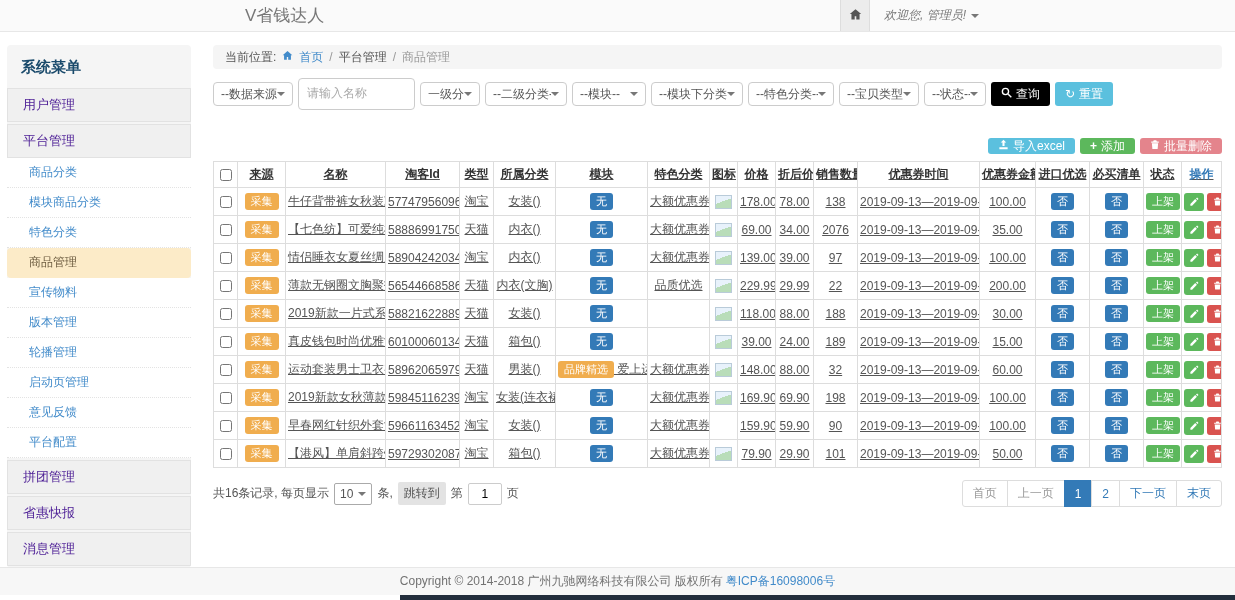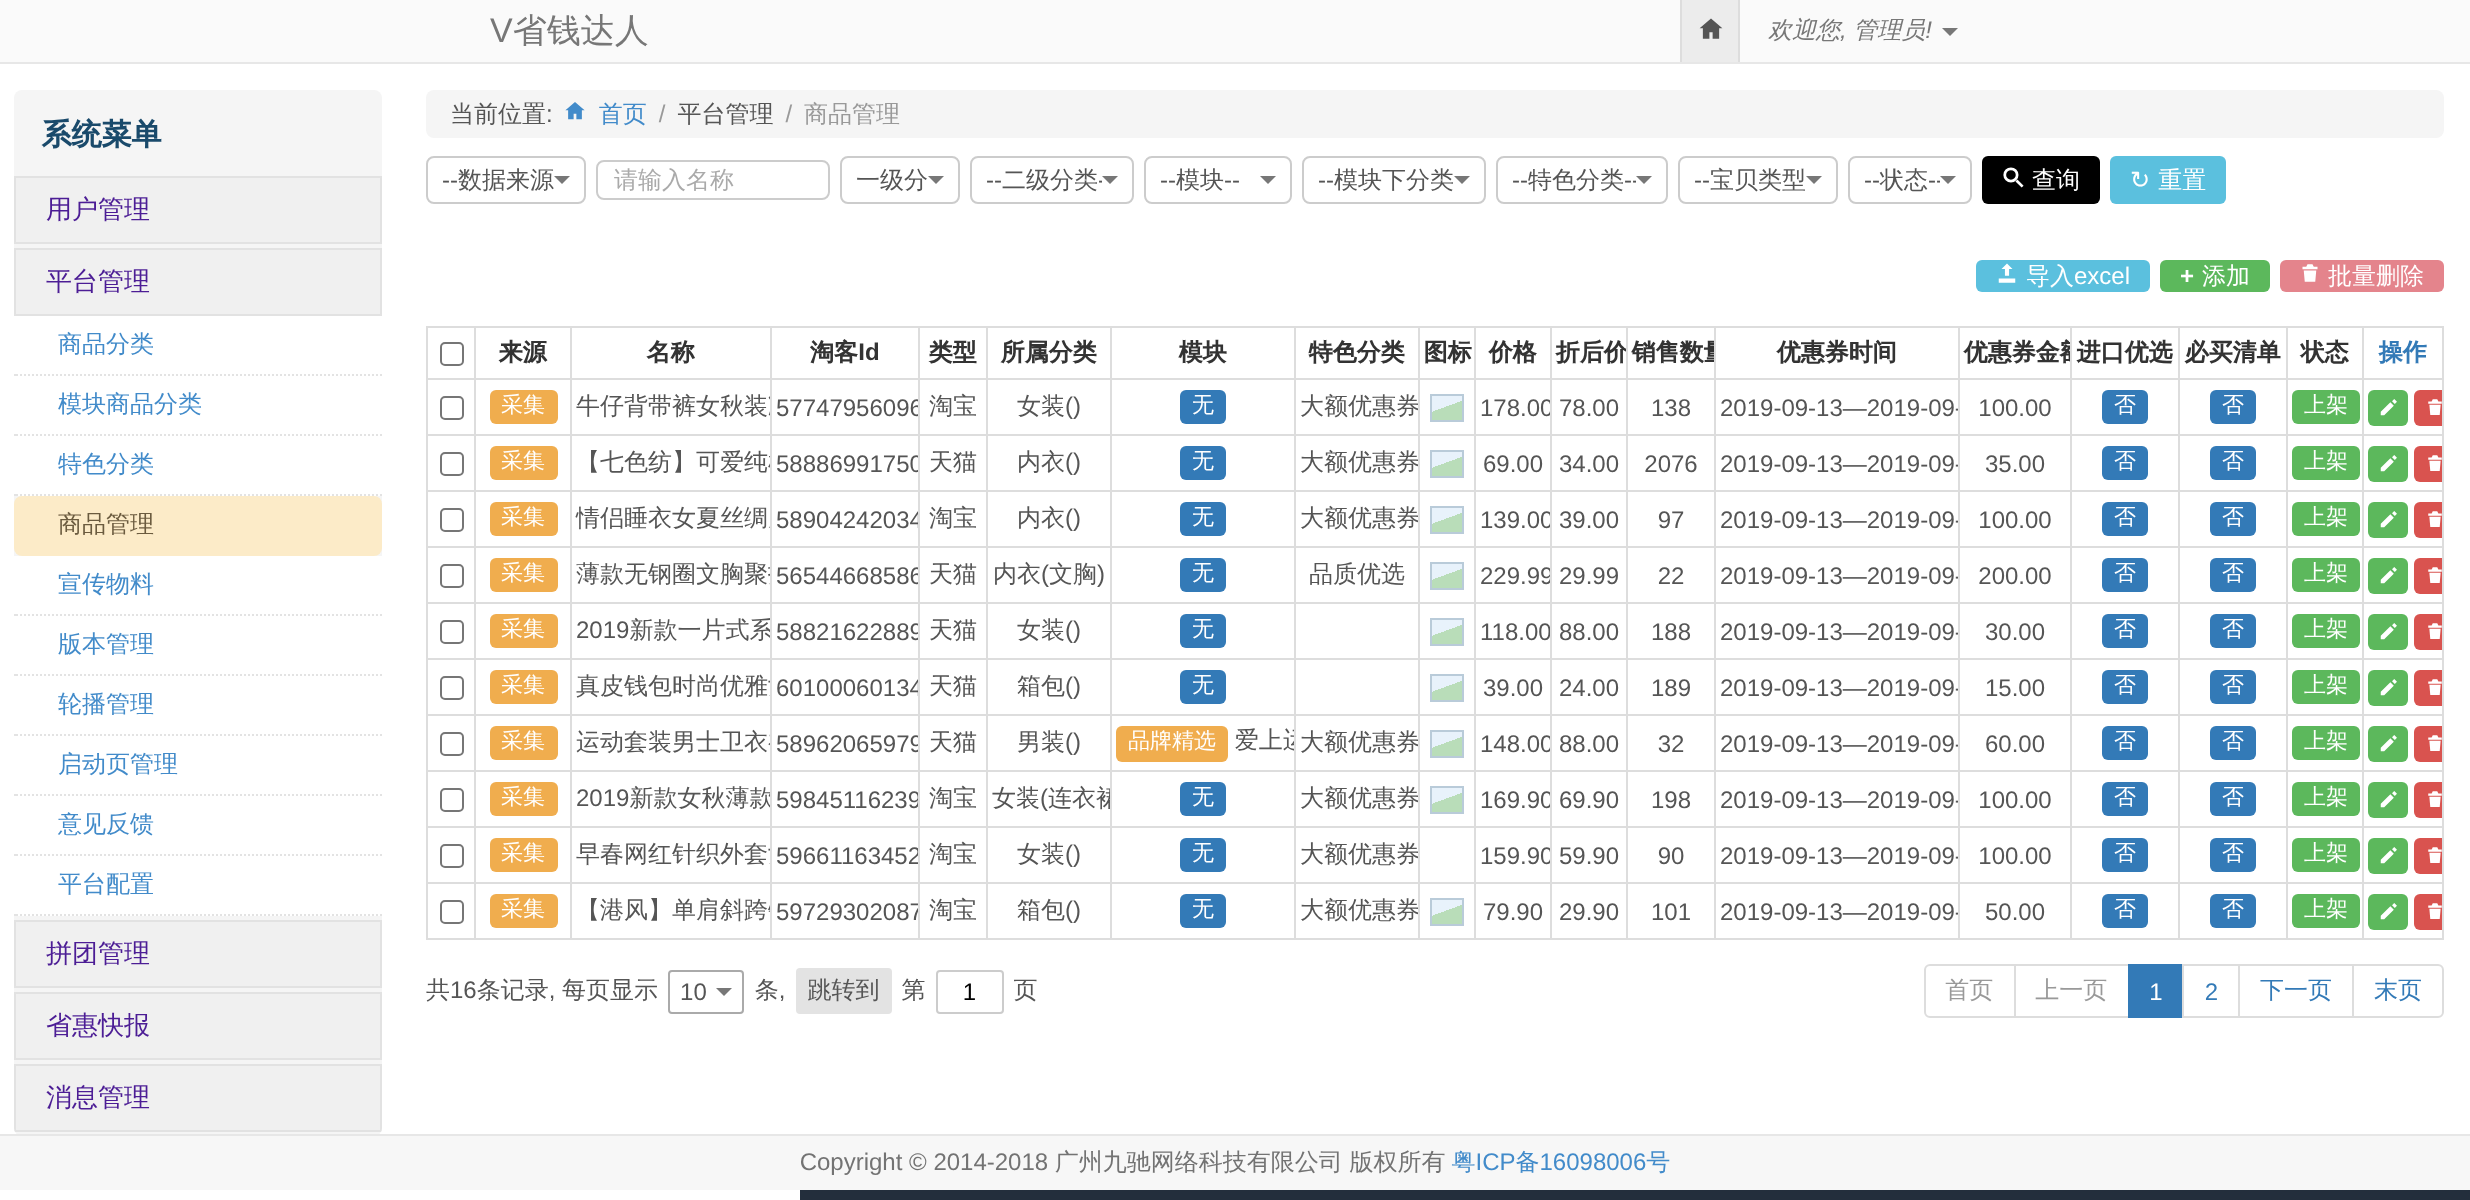--- a/index.html
+++ b/index.html
@@ -25,35 +25,35 @@
   
   .main { position:absolute; left:213px; top:45px; width:1009px; }
   .breadcrumb { display:flex; align-items:center; gap:6px; background:#f5f5f5; border-radius:4px; height:24px; padding:0 12px; color:#555; }
   .breadcrumb .blue { color:#428bca; }
   .breadcrumb .sep, .breadcrumb .muted { color:#999; }
 
   .filter-bar { display:flex; align-items:center; gap:5px; margin-top:9px; }
   .select-box { height:24px; border:1px solid #ccc; border-radius:4px; background:#fff; display:flex; align-items:center;
     justify-content:space-between; padding:0 7px; color:#555; cursor:pointer; flex:none; }
   .select-box .lbl { white-space:nowrap; overflow:hidden; }
-  .text-input { height:20px; border:1px solid #ccc; border-radius:4px; padding:0 8px; color:#555; font-size:12px; flex:none;
-    font-family:Liberation Serif, serif; }
+  .text-input { height:32px; border:1px solid #ccc; border-radius:4px; padding:0 8px; color:#555; font-size:12px; flex:none;
+    font-family:Liberation Mono, monospace; }
   .text-input::placeholder { color:#aaa; }
   .btn { height:24px; border:none; border-radius:3px; color:#fff; font-size:12px; display:inline-flex; align-items:center; gap:4px;
     padding:0 10px; cursor:pointer; font-family:"Liberation Sans","DejaVu Sans",sans-serif; }
   .btn-primary { background:#000000; }
   .btn-info { background:#5bc0de; }
   .btn-success { background:#5cb85c; }
   .btn-soft-danger { background:#e4848c; }
 
   .toolbar { display:flex; justify-content:flex-end; gap:5px; margin-top:28px; }
   .toolbar .btn { height:16px; }
 
   
-  table { width:100%; border-collapse:collapse; table-layout:fixed; margin-top:17px; }
+  table { width:100%; border-collapse:collapse; table-layout:fixed; margin-top:7px;text-decoration:underline; }
   th, td { border:1px solid #ddd; text-align:center; padding:4px 2px; font-size:12px; overflow:hidden; white-space:nowrap; }
   th { color:#333; font-weight:bold; height:25px; background:#fff; }
   td { height:28px; color:#555; }
   th.op-head { color:#337ab7; }
   .badge { display:inline-block; color:#fff; border-radius:3px; font-size:11px; padding:2px 6px; line-height:1.2; }
   .badge-orange { background:#f0ad4e; }
   .badge-blue { background:#337ab7; cursor:pointer; }
   .badge-green { background:#5cb85c; cursor:pointer; }
   .thumb { display:inline-block; width:17px; height:14px; border:1px solid #b9cbd9;
     background:linear-gradient(160deg,#e8f2fb 45%,#b9ddb9 45%); vertical-align:middle; }

